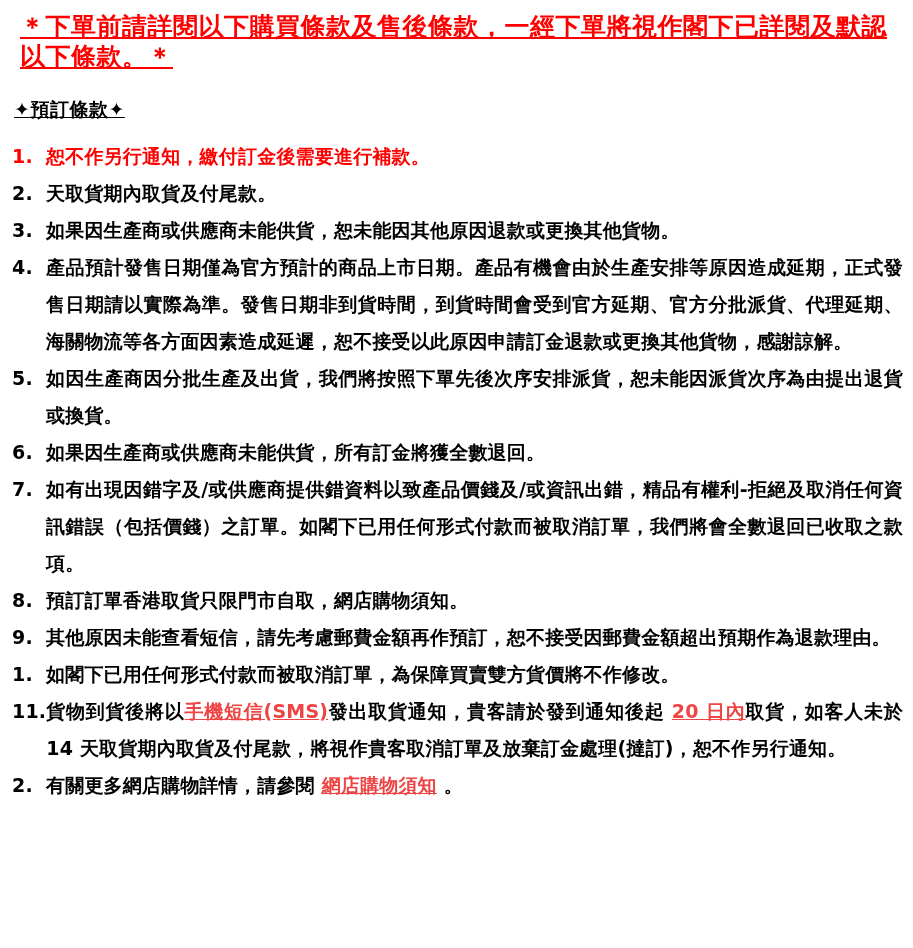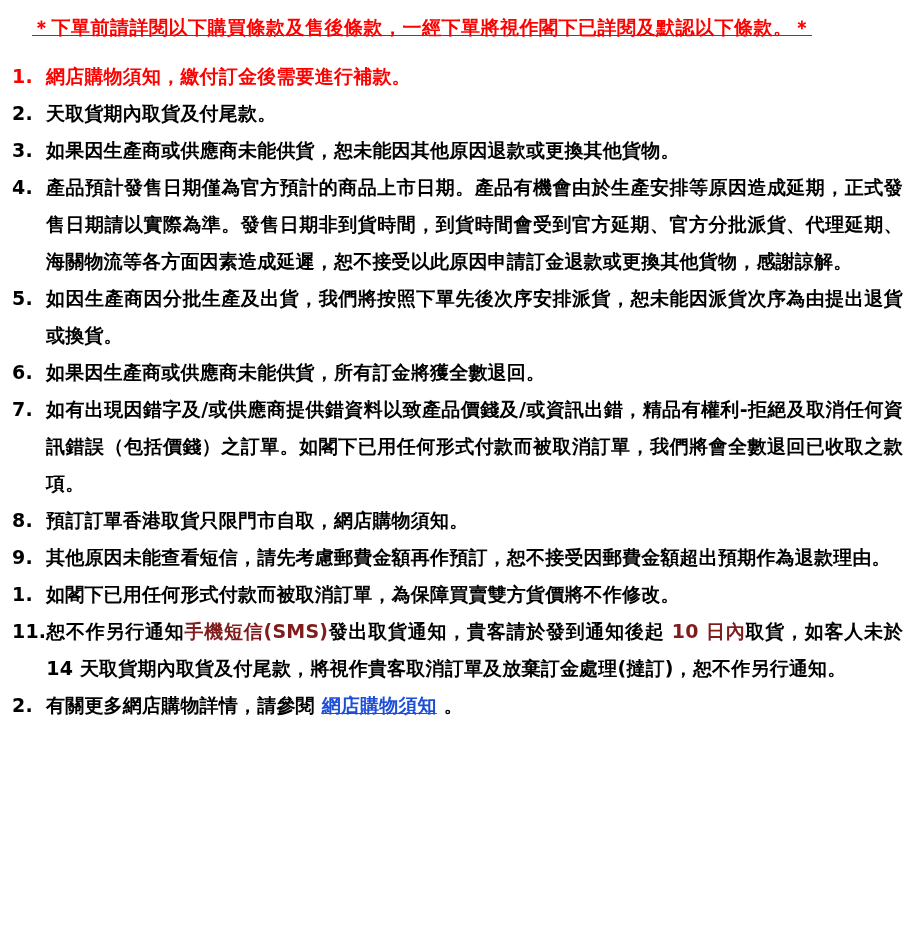--- a/index.html
+++ b/index.html
@@ -13,24 +13,24 @@
     overflow: hidden;
     font-family: "DejaVu Sans", "Liberation Sans", sans-serif;
     font-weight: bold;
     color: #000000;
   }
   .doc {
     padding: 8px 10px 0 12px;
   }
   .title {
     color: #ff0000;
-    font-size: 19px;
+    font-size: 25px;
     line-height: 30px;
     text-decoration: underline;
-    margin: 4px 0 0 20px;
+    margin: 4px 0 0 8px;
     letter-spacing: 0.5px;
   }
   .section-header {
     font-size: 19px;
     line-height: 26px;
     text-decoration: underline;
     margin: 24px 0 0 2px;
     letter-spacing: 0.5px;
   }
   .terms-list {
@@ -46,39 +46,41 @@
     flex: 0 0 34px;
   }
   .term-text {
     flex: 1;
     text-align: justify;
   }
   .red {
     color: #ff0000;
   }
   .hl {
-    color: #7f1d1d;
+    color: #ef4444;
+    text-decoration: underline;
   }
   .link {
-    color: #1d4ed8;
+    color: #ef4444;
     text-decoration: underline;
     cursor: pointer;
   }
 </style>
 </head>
 <body>
 
 <div class="doc">
   <div class="title">＊下單前請詳閱以下購買條款及售後條款，一經下單將視作閣下已詳閱及默認以下條款。＊</div>
 
+  <div class="section-header">✦預訂條款✦</div>
 
   <div class="terms-list">
       <div class="term-row red">
         <span class="term-num">1.</span>
-        <span class="term-text"><span>網店購物須知，繳付訂金後需要進行補款。</span></span>
+        <span class="term-text"><span>恕不作另行通知，繳付訂金後需要進行補款。</span></span>
       </div>
       <div class="term-row">
         <span class="term-num">2.</span>
         <span class="term-text"><span>天取貨期內取貨及付尾款。</span></span>
       </div>
       <div class="term-row">
         <span class="term-num">3.</span>
         <span class="term-text"><span>如果因生產商或供應商未能供貨，恕未能因其他原因退款或更換其他貨物。</span></span>
       </div>
       <div class="term-row">
@@ -104,20 +106,20 @@
       <div class="term-row">
         <span class="term-num">9.</span>
         <span class="term-text"><span>其他原因未能查看短信，請先考慮郵費金額再作預訂，恕不接受因郵費金額超出預期作為退款理由。</span></span>
       </div>
       <div class="term-row">
         <span class="term-num">1.</span>
         <span class="term-text"><span>如閣下已用任何形式付款而被取消訂單，為保障買賣雙方貨價將不作修改。</span></span>
       </div>
       <div class="term-row">
         <span class="term-num">11.</span>
-        <span class="term-text"><span>恕不作另行通知</span><span class="hl">手機短信(SMS)</span><span>發出取貨通知，貴客請於發到通知後起 </span><span class="hl">10 日內</span><span>取貨，如客人未於 14 天取貨期內取貨及付尾款，將視作貴客取消訂單及放棄訂金處理(撻訂)，恕不作另行通知。</span></span>
+        <span class="term-text"><span>貨物到貨後將以</span><span class="hl">手機短信(SMS)</span><span>發出取貨通知，貴客請於發到通知後起 </span><span class="hl">20 日內</span><span>取貨，如客人未於 14 天取貨期內取貨及付尾款，將視作貴客取消訂單及放棄訂金處理(撻訂)，恕不作另行通知。</span></span>
       </div>
       <div class="term-row">
         <span class="term-num">2.</span>
         <span class="term-text"><span>有關更多網店購物詳情，請參閱 </span><span class="link">網店購物須知</span><span> 。</span></span>
       </div>
     </div>
 </div>
 
 </body></html>

